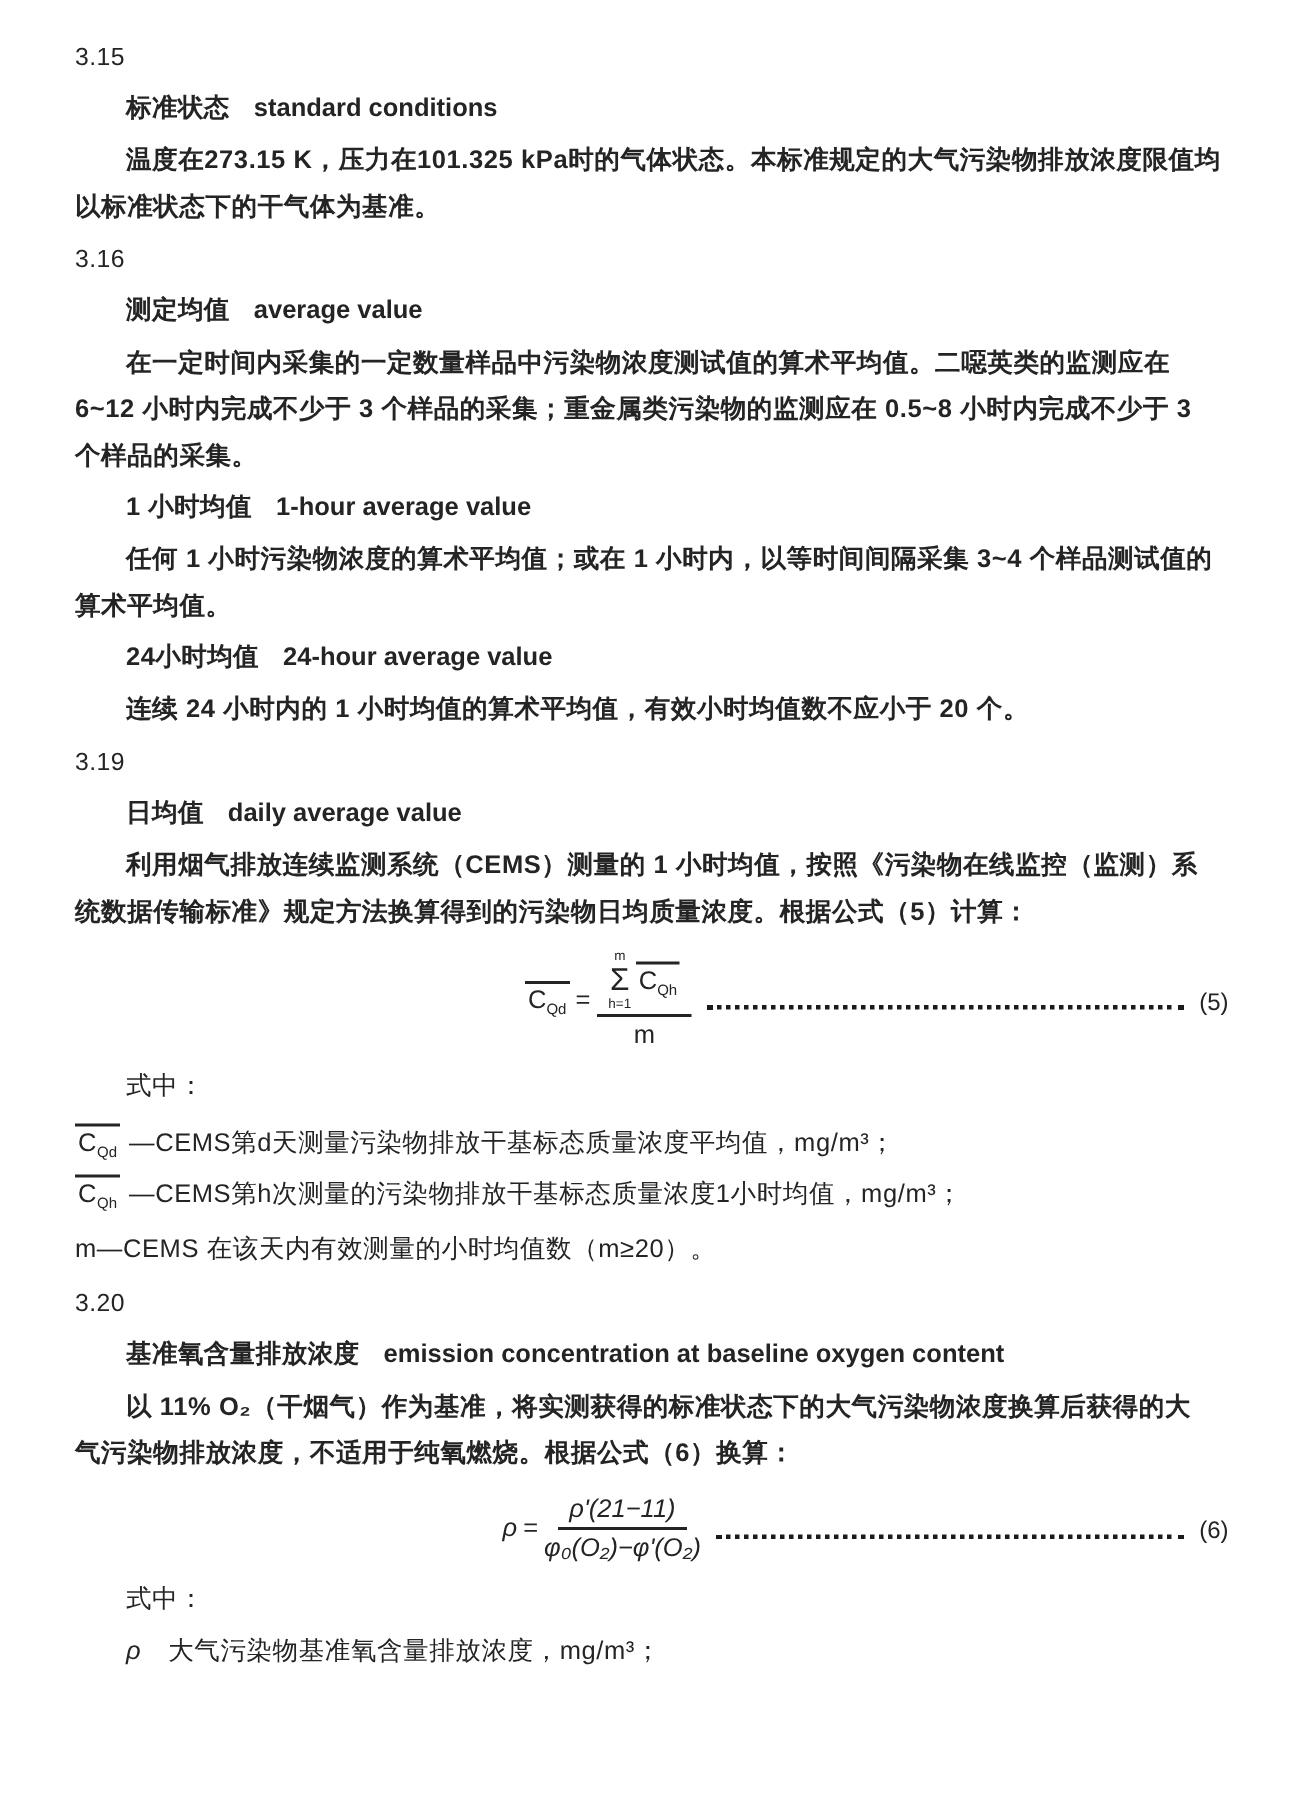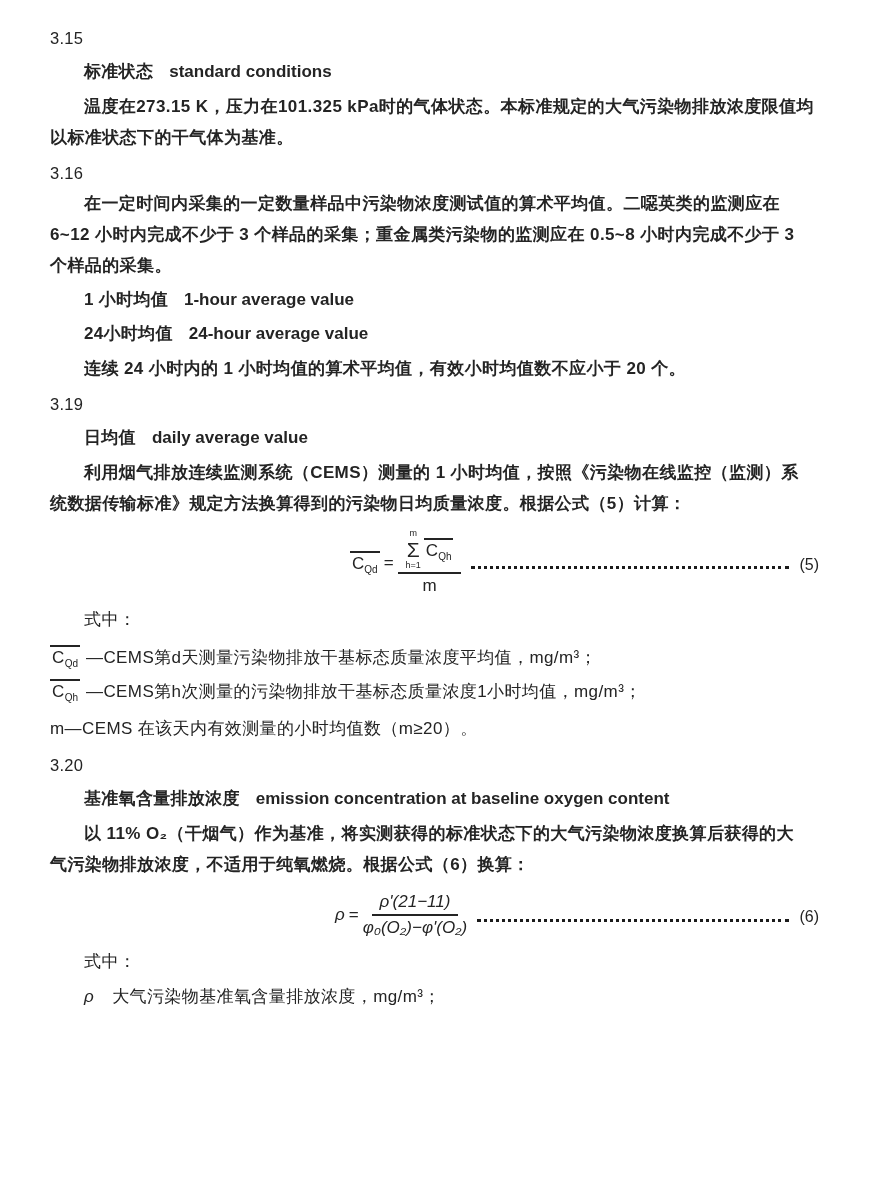--- a/index.html
+++ b/index.html
@@ -99,28 +99,35 @@
   <div class="sec-number">3.15</div>
   <div class="sec-heading">
     <span>标准状态</span><span class="en">standard conditions</span>
   </div>
   <div>
     <div class="line indent">温度在273.15 K，压力在101.325 kPa时的气体状态。本标准规定的大气污染物排放浓度限值均</div>
     <div class="line">以标准状态下的干气体为基准。</div>
   </div>
 
   <div class="sec-number">3.16</div>
+  <div class="sec-heading">
+    <span>测定均值</span><span class="en">average value</span>
+  </div>
   <div>
     <div class="line indent">在一定时间内采集的一定数量样品中污染物浓度测试值的算术平均值。二噁英类的监测应在</div>
     <div class="line">6~12 小时内完成不少于 3 个样品的采集；重金属类污染物的监测应在 0.5~8 小时内完成不少于 3</div>
     <div class="line">个样品的采集。</div>
   </div>
 
   <div class="sec-heading">
     <span>1 小时均值</span><span class="en">1-hour average value</span>
+  </div>
+  <div>
+    <div class="line indent">任何 1 小时污染物浓度的算术平均值；或在 1 小时内，以等时间间隔采集 3~4 个样品测试值的</div>
+    <div class="line">算术平均值。</div>
   </div>
 
   <div class="sec-heading">
     <span>24小时均值</span><span class="en">24-hour average value</span>
   </div>
   <div>
     <div class="line indent">连续 24 小时内的 1 小时均值的算术平均值，有效小时均值数不应小于 20 个。</div>
   </div>
 
   <div class="sec-number">3.19</div>

